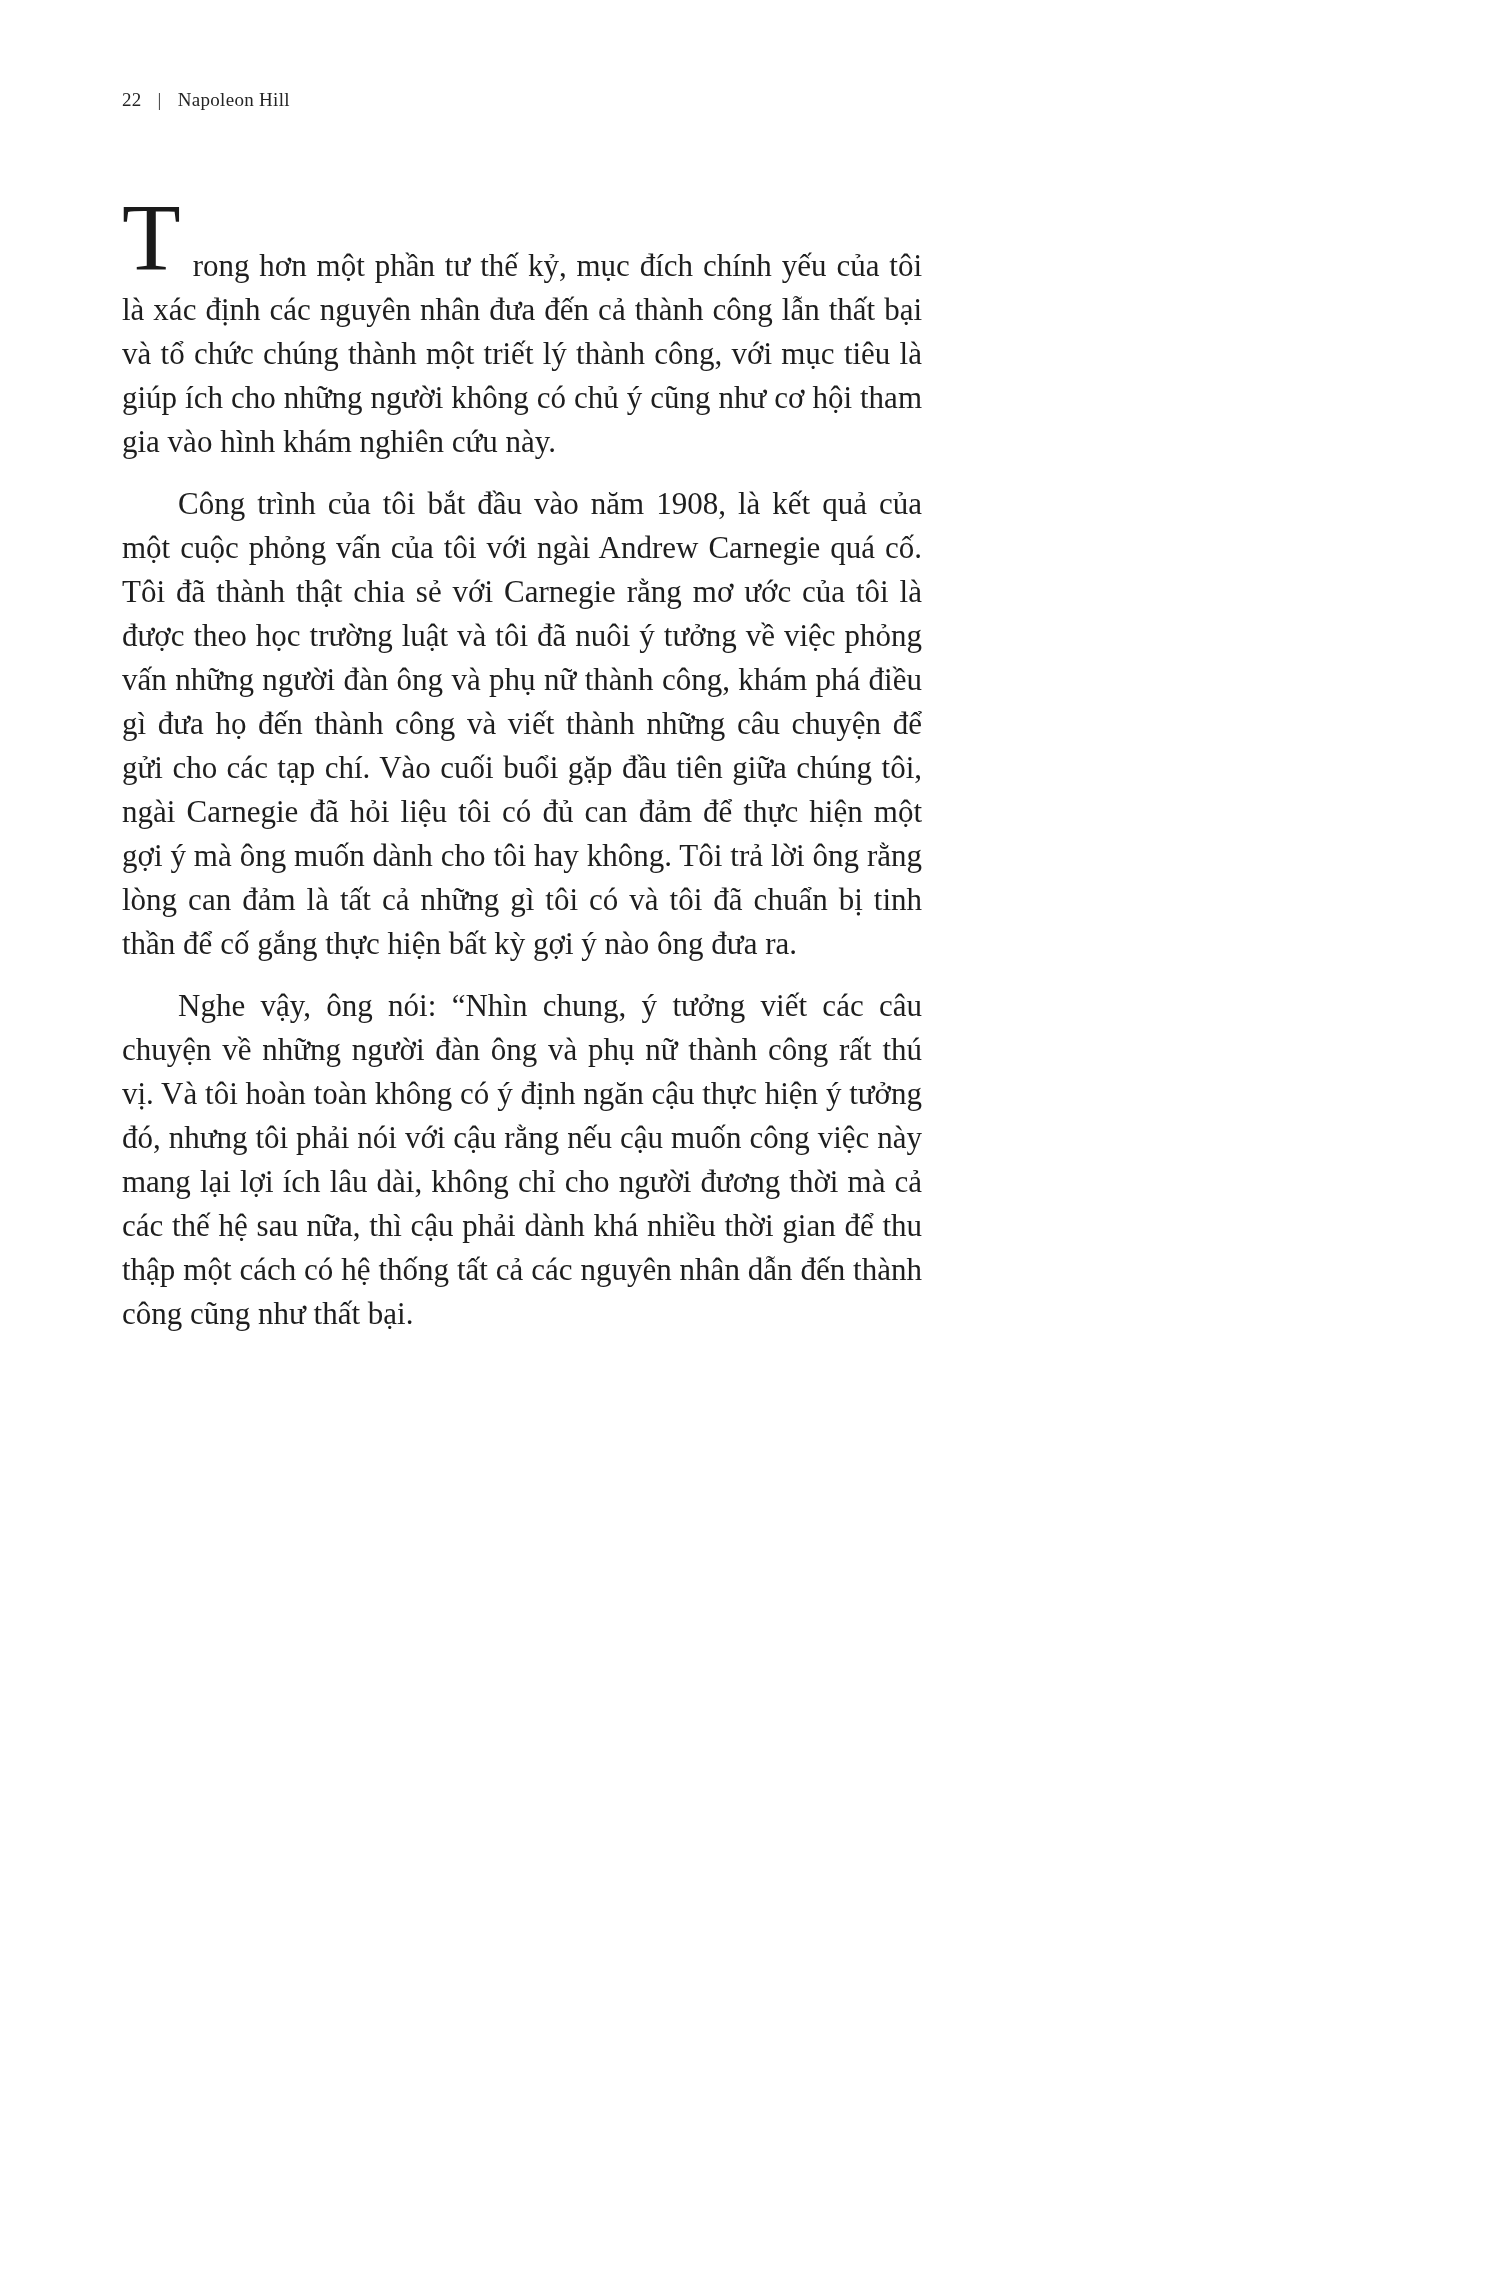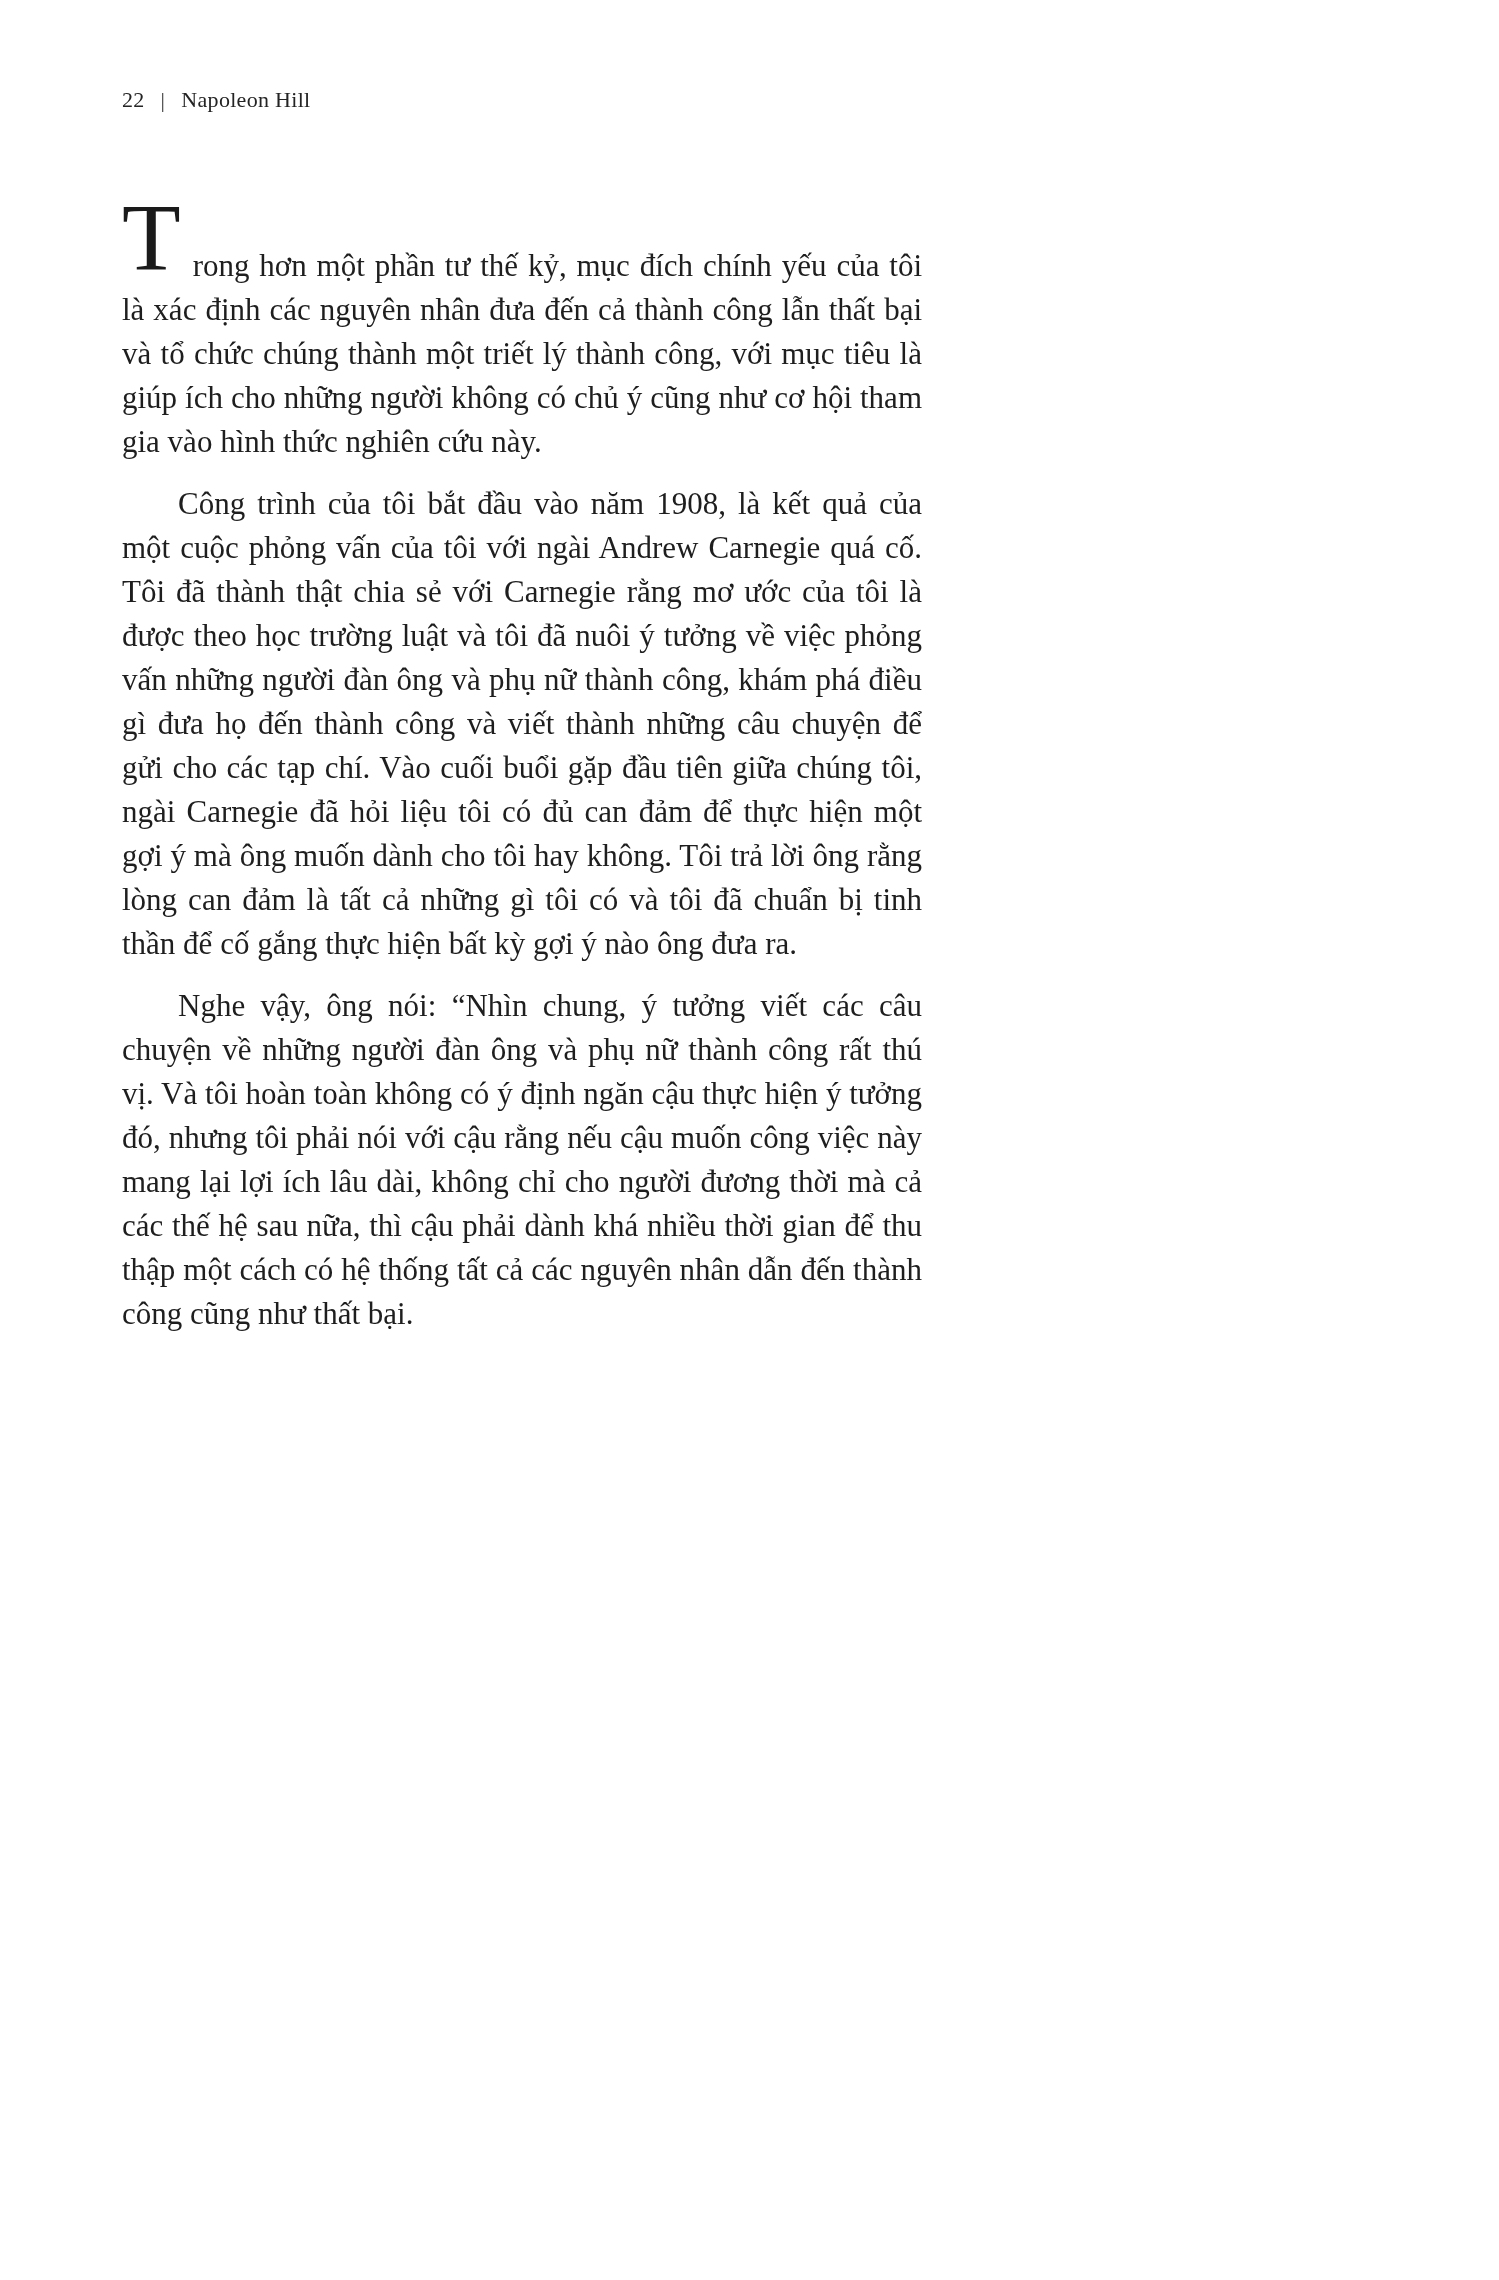--- a/index.html
+++ b/index.html
@@ -12,21 +12,21 @@
     background: #ffffff;
     font-family: "Liberation Serif", serif;
     color: #1e1e1e;
     overflow: hidden;
   }
 
   .running-header {
     position: absolute;
     left: 122px;
     top: 84px;
-    font-size: 22px;
+    font-size: 19px;
     line-height: 32px;
     color: #242424;
     letter-spacing: 0.3px;
     white-space: nowrap;
   }
   .running-header .sep {
     display: inline-block;
     margin: 0 16px;
     color: #3a3a3a;
   }
@@ -66,21 +66,21 @@
 
 <div class="page">
 
   <div class="running-header">
     <span>22</span><span class="sep">|</span><span>Napoleon Hill</span>
   </div>
 
   <div class="body-text">
 
     <p>
-      <span class="dropcap">T</span><span>rong hơn một phần tư thế kỷ, mục đích chính yếu của tôi là xác định các nguyên nhân đưa đến cả thành công lẫn thất bại và tổ chức chúng thành một triết lý thành công, với mục tiêu là giúp ích cho những người không có chủ ý cũng như cơ hội tham gia vào hình thức nghiên cứu này.</span>
+      <span class="dropcap">T</span><span>rong hơn một phần tư thế kỷ, mục đích chính yếu của tôi là xác định các nguyên nhân đưa đến cả thành công lẫn thất bại và tổ chức chúng thành một triết lý thành công, với mục tiêu là giúp ích cho những người không có chủ ý cũng như cơ hội tham gia vào hình khám nghiên cứu này.</span>
     </p>
 
     <p class="indent">
       <span>Công trình của tôi bắt đầu vào năm 1908, là kết quả của một cuộc phỏng vấn của tôi với ngài Andrew Carnegie quá cố. Tôi đã thành thật chia sẻ với Carnegie rằng mơ ước của tôi là được theo học trường luật và tôi đã nuôi ý tưởng về việc phỏng vấn những người đàn ông và phụ nữ thành công, khám phá điều gì đưa họ đến thành công và viết thành những câu chuyện để gửi cho các tạp chí. Vào cuối buổi gặp đầu tiên giữa chúng tôi, ngài Carnegie đã hỏi liệu tôi có đủ can đảm để thực hiện một gợi ý mà ông muốn dành cho tôi hay không. Tôi trả lời ông rằng lòng can đảm là tất cả những gì tôi có và tôi đã chuẩn bị tinh thần để cố gắng thực hiện bất kỳ gợi ý nào ông đưa ra.</span>
     </p>
 
     <p class="indent">
       <span>Nghe vậy, ông nói: “Nhìn chung, ý tưởng viết các câu chuyện về những người đàn ông và phụ nữ thành công rất thú vị. Và tôi hoàn toàn không có ý định ngăn cậu thực hiện ý tưởng đó, nhưng tôi phải nói với cậu rằng nếu cậu muốn công việc này mang lại lợi ích lâu dài, không chỉ cho người đương thời mà cả các thế hệ sau nữa, thì cậu phải dành khá nhiều thời gian để thu thập một cách có hệ thống tất cả các nguyên nhân dẫn đến thành công cũng như thất bại.</span>
     </p>
 

